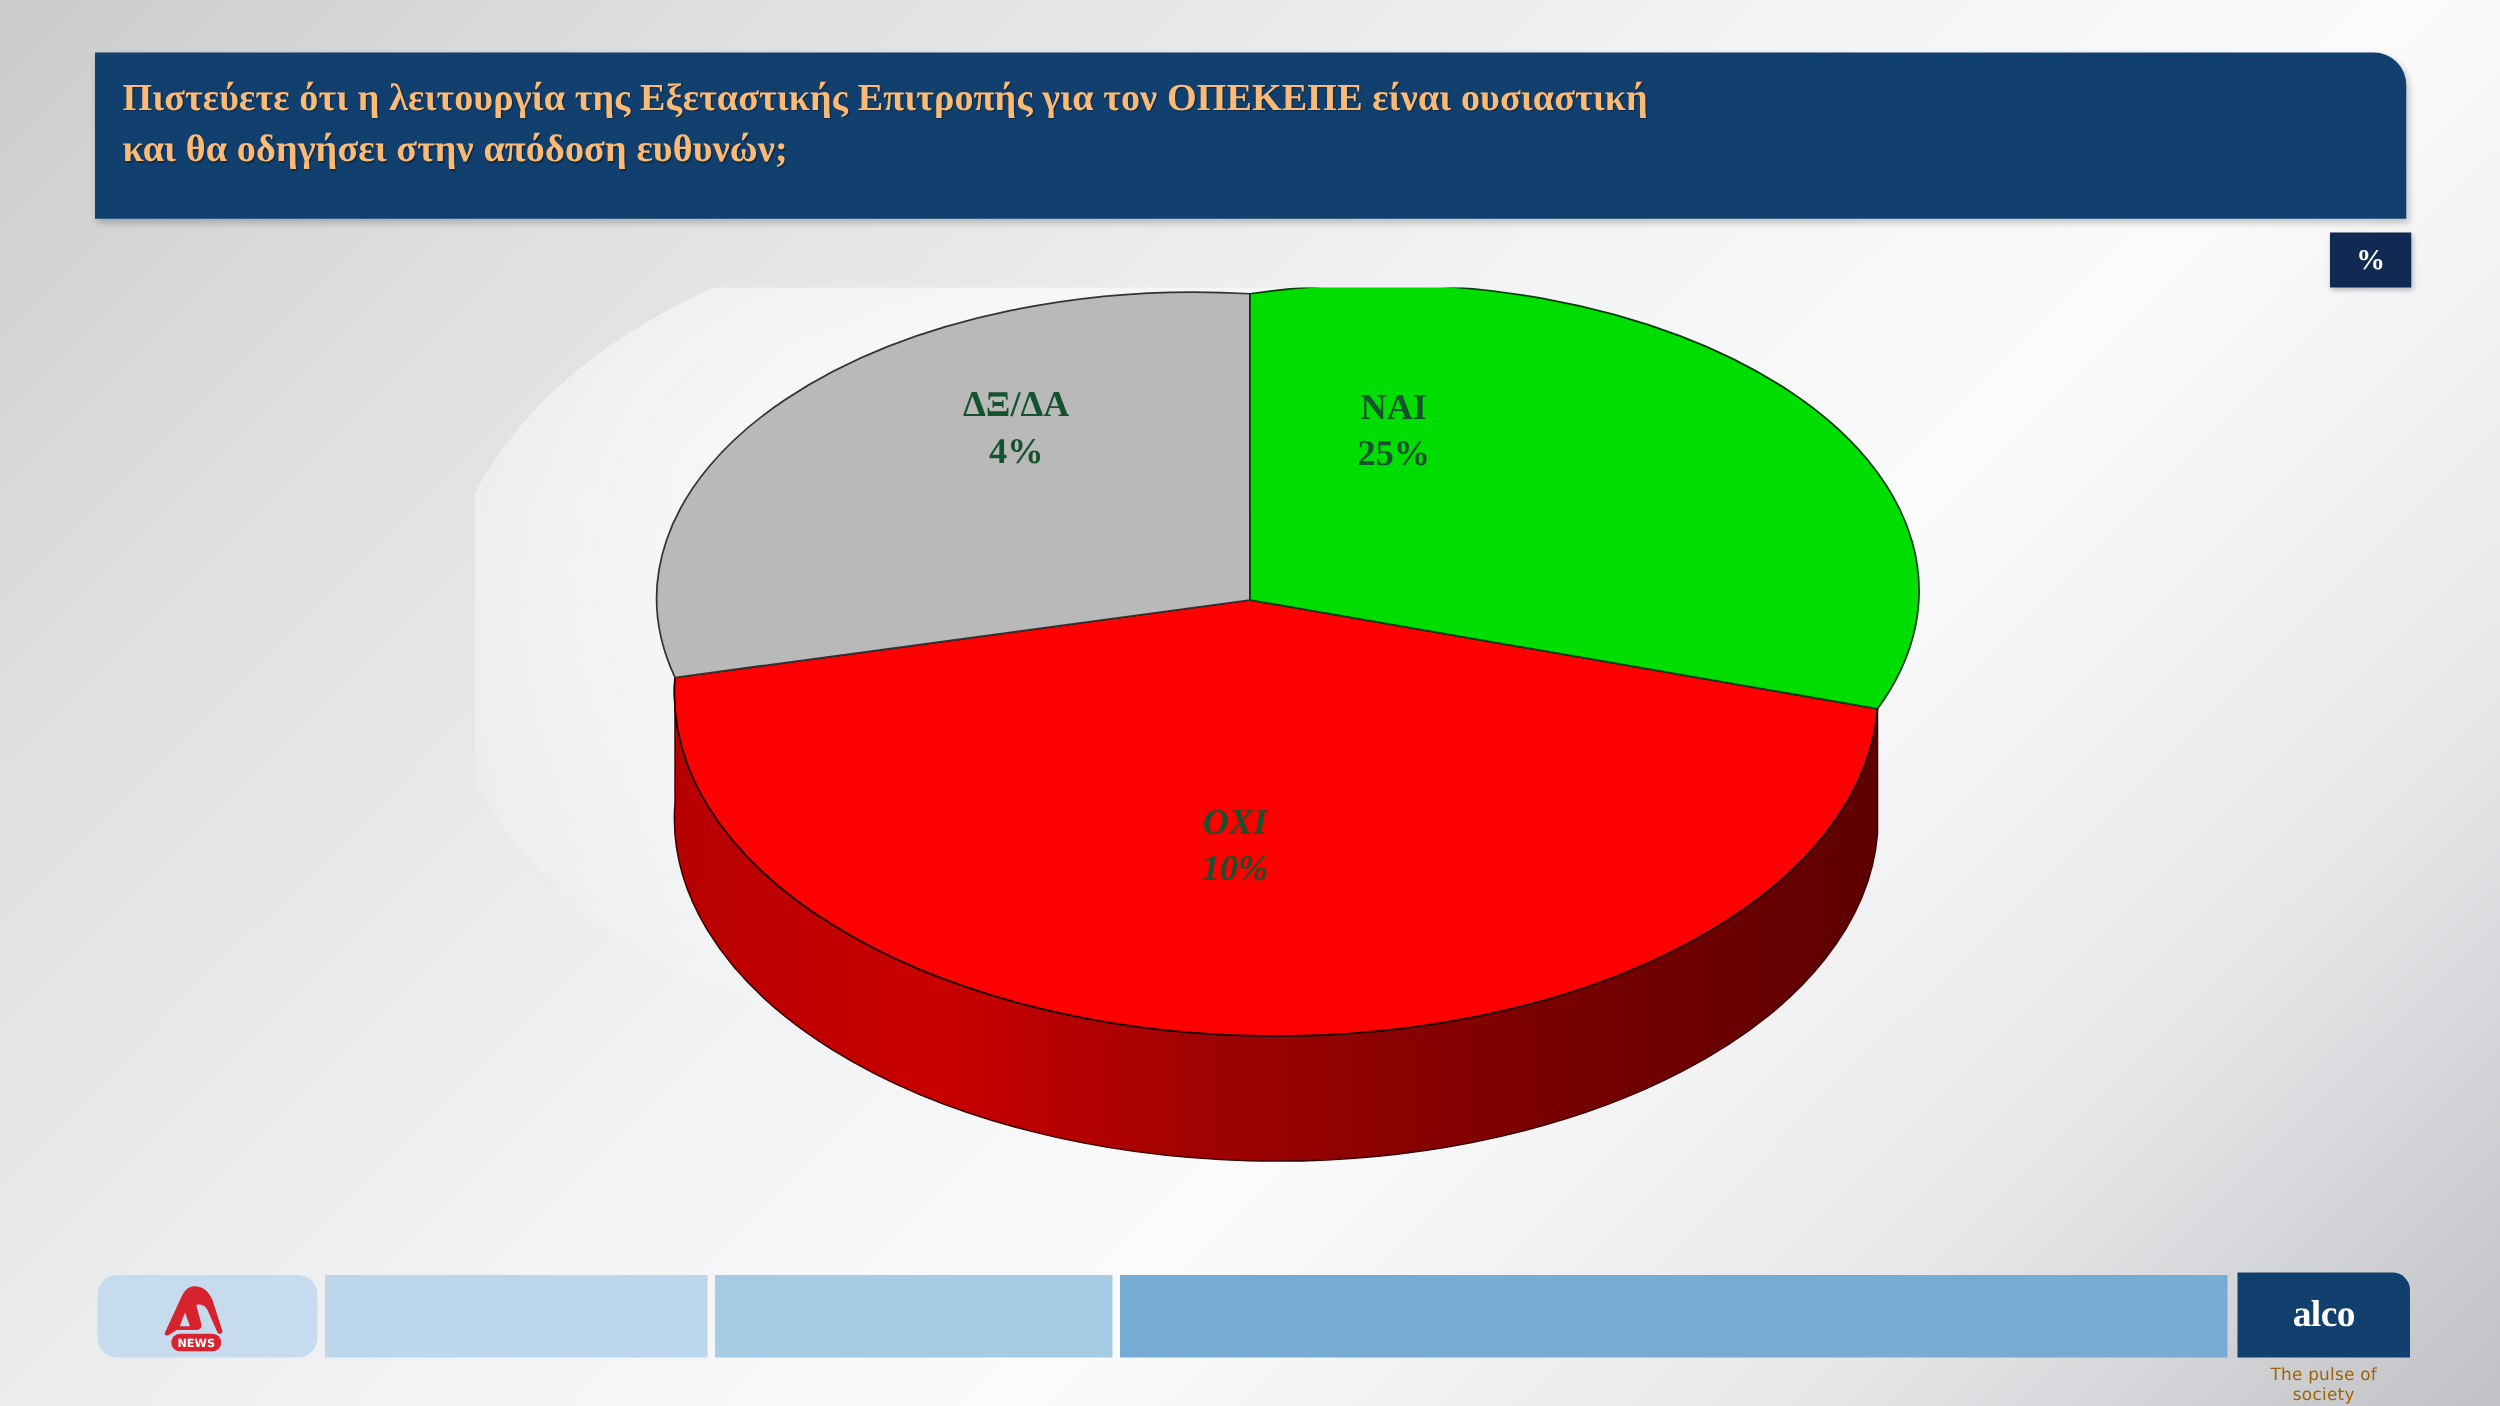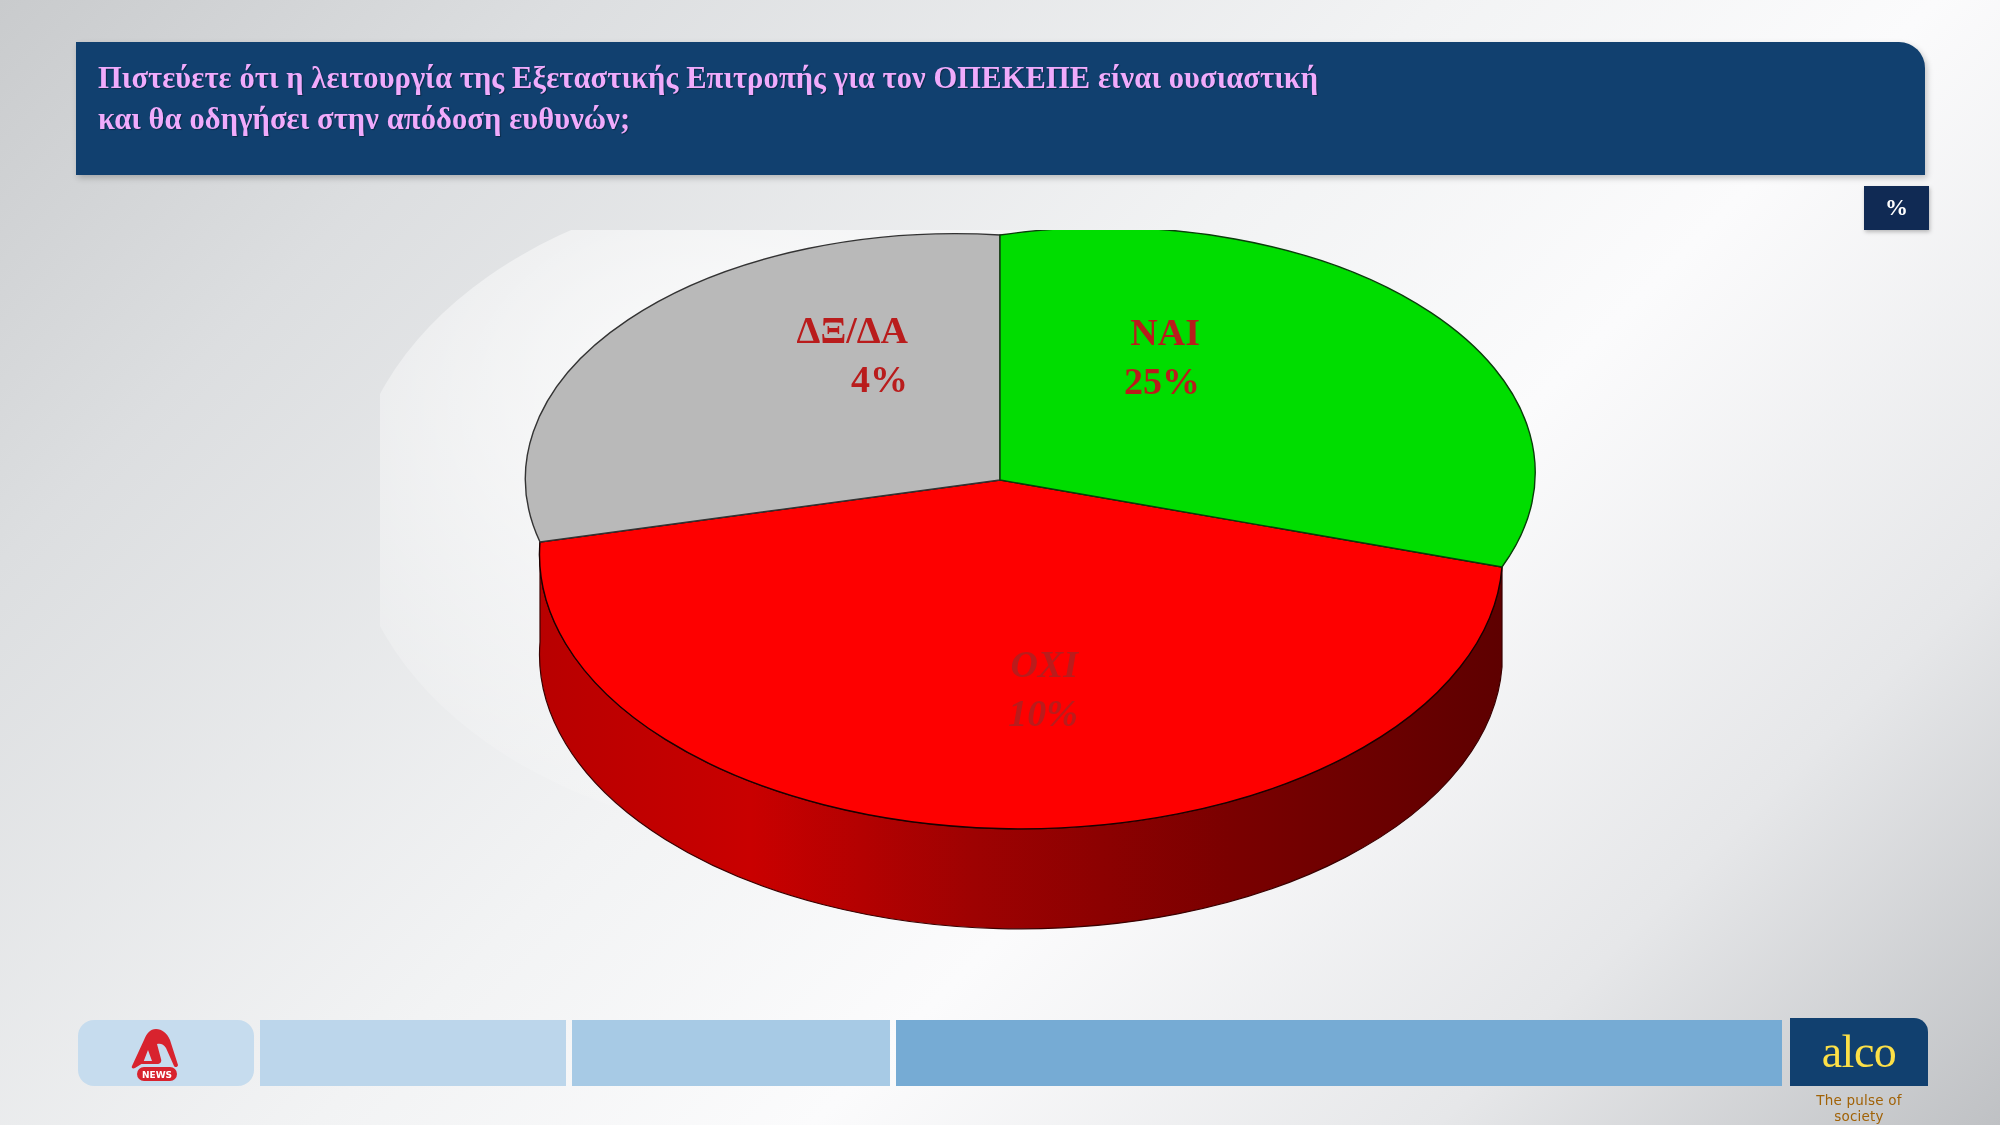--- a/index.html
+++ b/index.html
@@ -26,21 +26,21 @@
     top: 42px;
     width: 1849px;
     height: 133px;
     background: #11406f;
     border-top-right-radius: 26px;
     box-shadow: 2px 3px 6px rgba(0,0,0,0.22);
     box-sizing: border-box;
     padding: 16px 26px 0 22px;
   }
   .title-text {
-    color: #f0abfc;
+    color: #fdba74;
     font-size: 30.5px;
     font-weight: bold;
     line-height: 1.33;
     letter-spacing: 0.1px;
     white-space: pre-line;
     text-shadow: 1px 1px 1px rgba(0,0,0,0.35);
   }
 
   
   .pct-badge {
@@ -64,24 +64,24 @@
     position: absolute;
     left: 380px;
     top: 230px;
     width: 1240px;
     height: 740px;
   }
   .chart-area svg { display: block; }
 
   .slice-label {
     position: absolute;
-    text-align: right;
-    color: #b91c1c;
-    font-weight: bold;
-    font-size: 38px;
+    text-align: center;
+    color: #14532d;
+    font-weight: bold;
+    font-size: 29px;
     line-height: 1.28;
     pointer-events: none;
   }
   .slice-label .l1 { display: block; }
   .slice-label .l2 { display: block; }
 
   .lbl-nai  { left: 1030px; top: 308px; width: 170px; }
   .lbl-dxda { left: 718px;  top: 306px; width: 190px; }
   .lbl-oxi  { left: 898px;  top: 640px; width: 180px; font-style: italic; }
 
@@ -125,23 +125,23 @@
   .alco-box {
     width: 138px;
     height: 68px;
     background: #11406f;
     border-top-right-radius: 14px;
     display: flex;
     align-items: center;
     justify-content: center;
   }
   .alco-word {
-    color: #fde047;
-    font-size: 46px;
-    font-weight: normal;
+    color: #ffffff;
+    font-size: 30px;
+    font-weight: bold;
     line-height: 1;
     letter-spacing: -0.5px;
     font-family: "Liberation Serif", serif;
   }
   .alco-tag {
     margin-top: 6px;
     text-align: center;
     color: #a16207;
     font-size: 13.5px;
     font-family: "DejaVu Sans", sans-serif;

